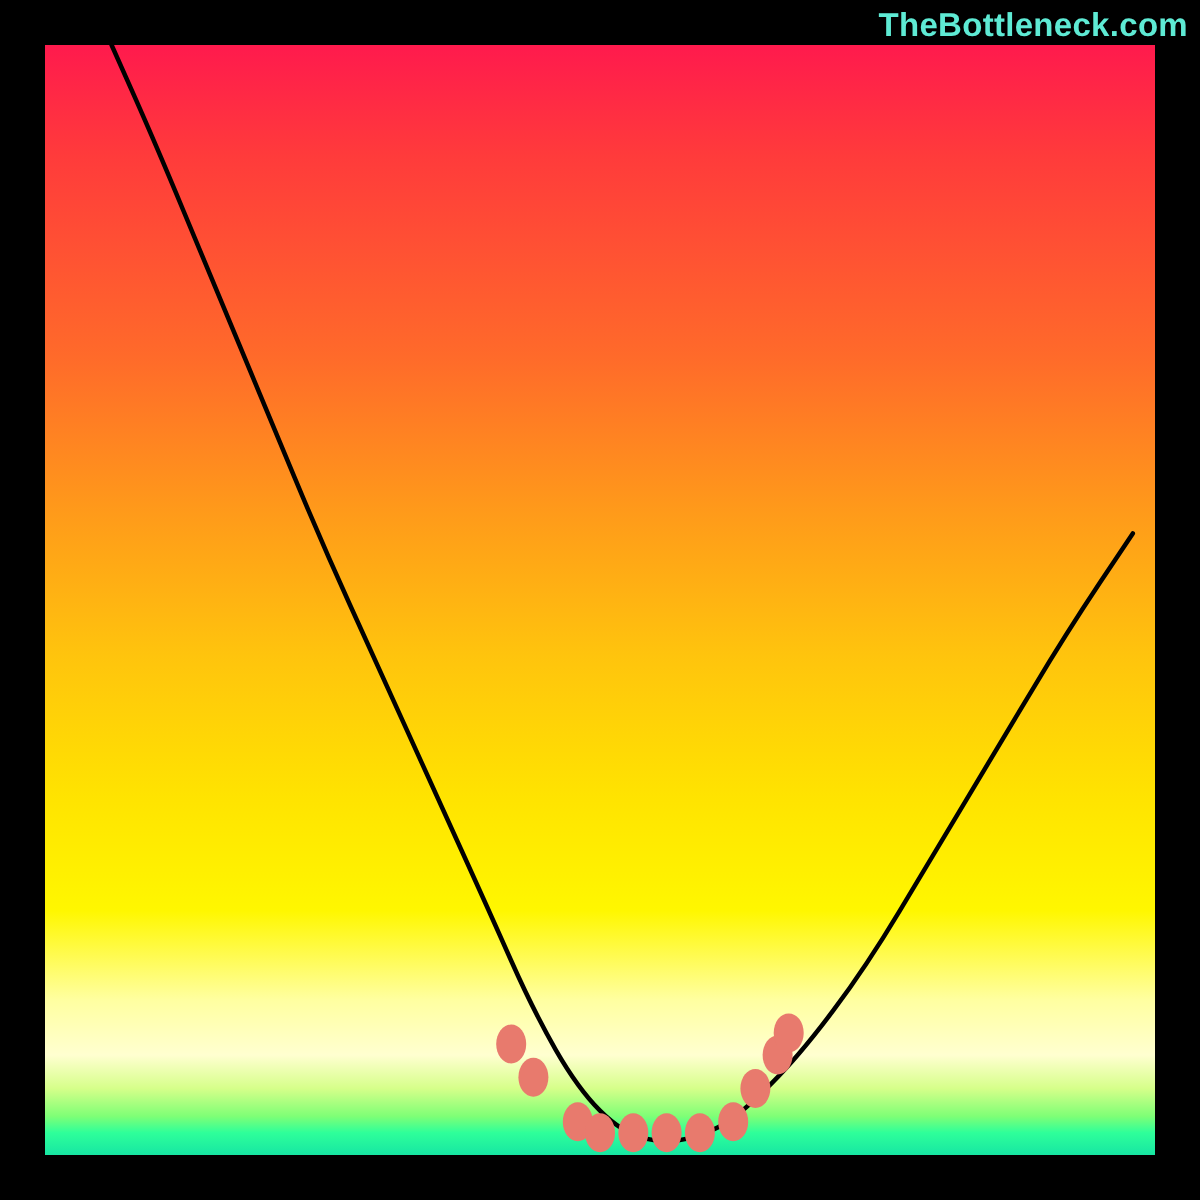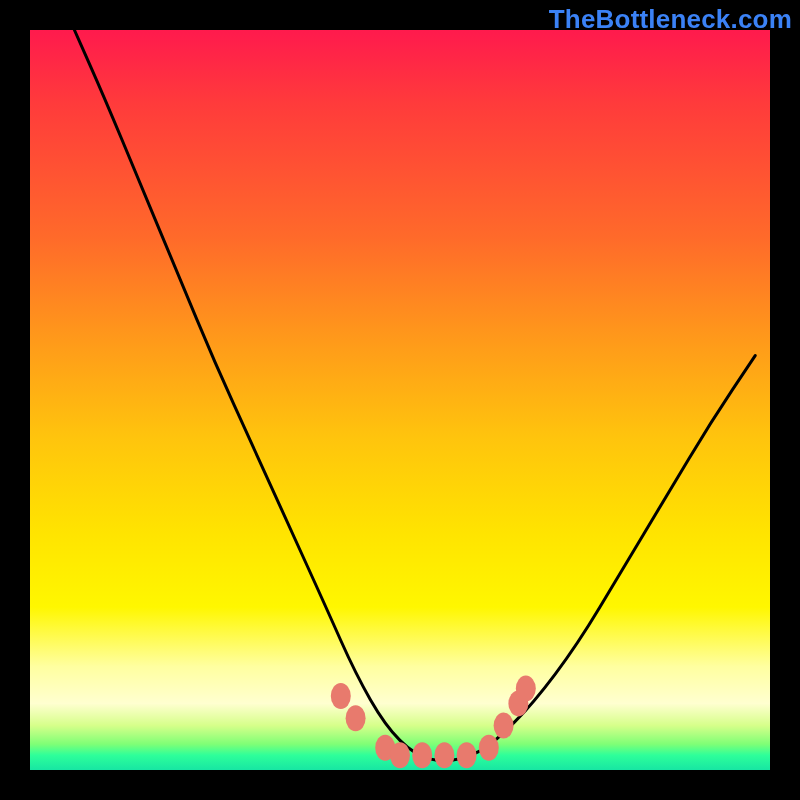--- a/index.html
+++ b/index.html
@@ -41,23 +41,23 @@
       #7fff76 96.5%,
       #2eff9a 98%,
       #17e6a3 100%
     );
   }
   .watermark {
     position: absolute;
     top: 4px;
     right: 8px;
     font-family: Arial, Helvetica, sans-serif;
-    font-size: 26px;
+    font-size: 22px;
     font-weight: 600;
-    color: #3b82f6;
+    color: #5eead4;
     letter-spacing: 0.2px;
     user-select: none;
   }
   svg.curve {
     position: absolute;
     inset: 0;
   }
 </style>
 </head>
 <body>

